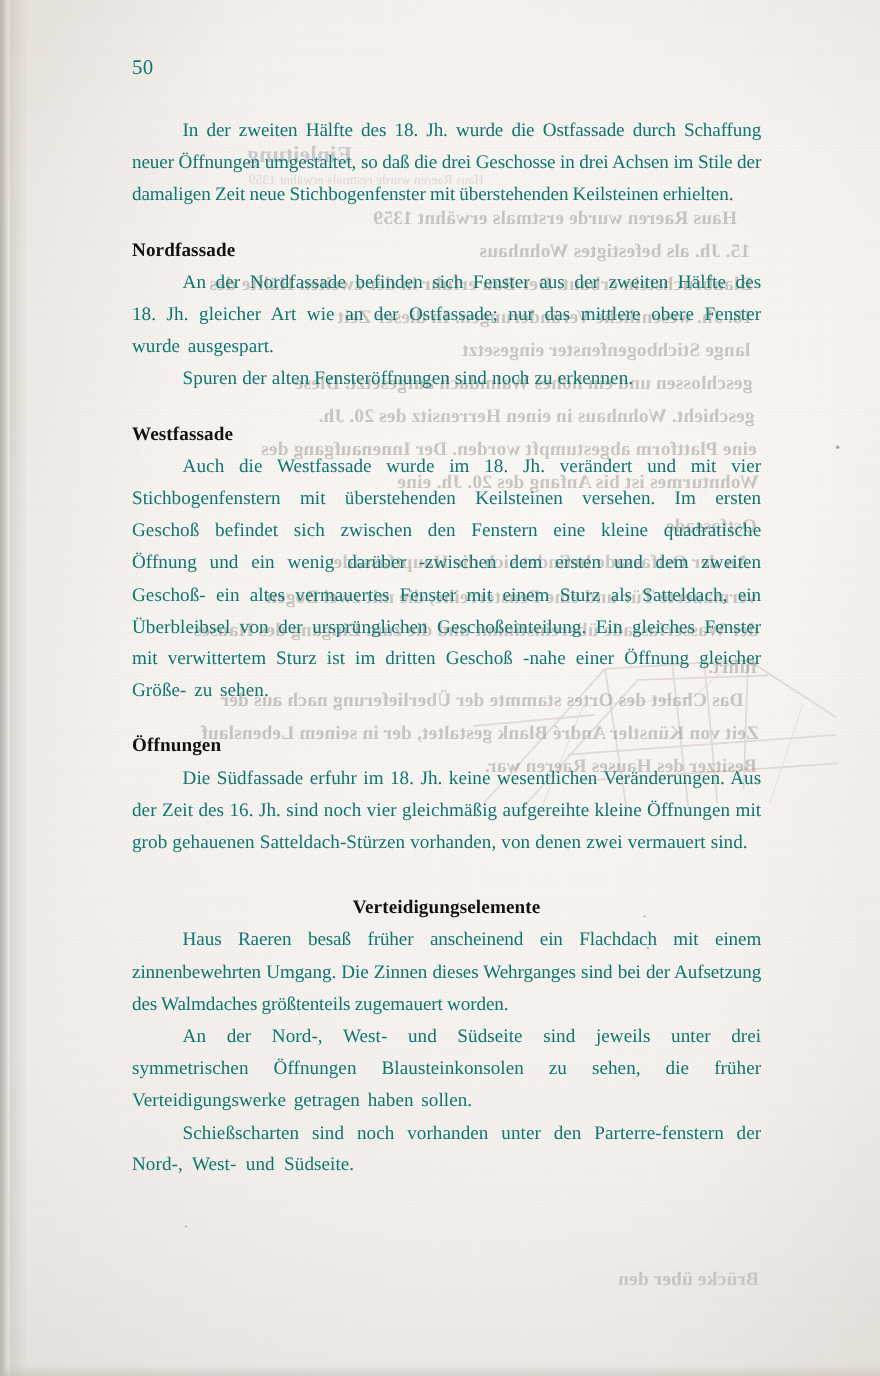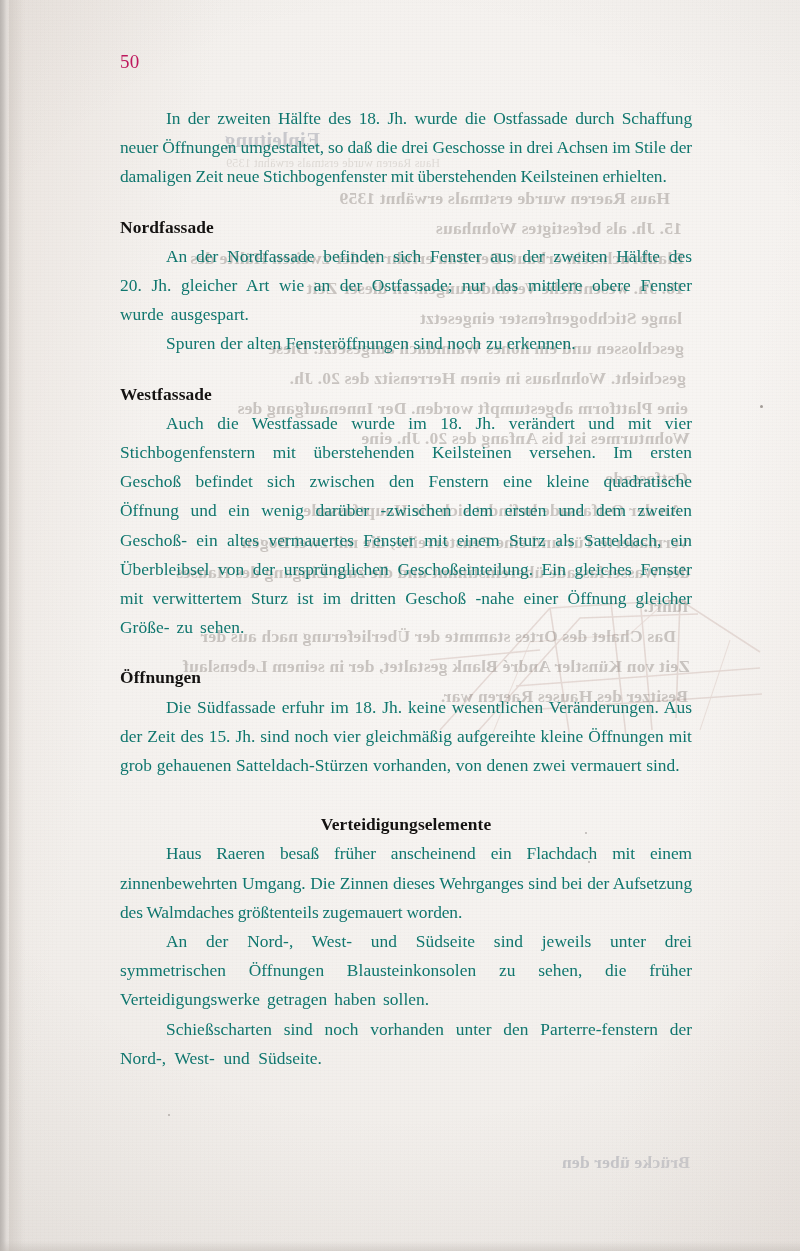--- a/index.html
+++ b/index.html
@@ -108,21 +108,21 @@
     left: 120px;
     top: 50px;
     width: 572px;
   }
 
   .folio {
     font-size: 19px;
     line-height: 24px;
     letter-spacing: .3px;
     margin: 0 0 30px 0;
-    color: #be185d;
+    color: #0f766e;
   }
 
   .body-text {
     font-size: 17.4px;
     line-height: 29.2px;
     text-align: justify;
     text-justify: inter-word;
     margin: 0;
     color: #0f766e;
     letter-spacing: .05px;
@@ -211,31 +211,31 @@
   <div class="scan-speck" style="left:168px; top:1114px; width:2px; height:2px; opacity:.4;"></div>
 
   <div id="content" class="blur-soft">
 
     <div class="folio">50</div>
 
     <p class="body-text indent tight">In der zweiten Hälfte des 18. Jh. wurde die Ostfassade durch Schaffung neuer Öffnungen umgestaltet, so daß die drei Geschosse in drei Achsen im Stile der damaligen Zeit neue Stichbogenfenster mit überstehenden Keilsteinen erhielten.</p>
 
     <h2 class="section-head gap-before-head">Nordfassade</h2>
 
-    <p class="body-text indent loose">An der Nordfassade befinden sich Fenster aus der zweiten Hälfte des 20. Jh. gleicher Art wie an der Ostfassade; nur das mittlere obere Fenster wurde ausgespart.</p>
+    <p class="body-text indent loose">An der Nordfassade befinden sich Fenster aus der zweiten Hälfte des 18. Jh. gleicher Art wie an der Ostfassade; nur das mittlere obere Fenster wurde ausgespart.</p>
 
     <p class="body-text indent">Spuren der alten Fensteröffnungen sind noch zu erkennen.</p>
 
     <h2 class="section-head gap-before-head">Westfassade</h2>
 
     <p class="body-text indent loose">Auch die Westfassade wurde im 18. Jh. verändert und mit vier Stichbogenfenstern mit überstehenden Keilsteinen versehen. Im ersten Geschoß befindet sich zwischen den Fenstern eine kleine quadratische Öffnung und ein wenig darüber -zwischen dem ersten und dem zweiten Geschoß- ein altes vermauertes Fenster mit einem Sturz als Satteldach, ein Überbleibsel von der ursprünglichen Geschoßeinteilung. Ein gleiches Fenster mit verwittertem Sturz ist im dritten Geschoß -nahe einer Öffnung gleicher Größe- zu sehen.</p>
 
     <h2 class="section-head gap-before-head">Öffnungen</h2>
 
-    <p class="body-text indent">Die Südfassade erfuhr im 18. Jh. keine wesentlichen Veränderungen. Aus der Zeit des 15. Jh. sind noch vier gleichmäßig aufgereihte kleine Öffnungen mit grob gehauenen Satteldach-Stürzen vorhanden, von denen zwei vermauert sind.</p>
+    <p class="body-text indent">Die Südfassade erfuhr im 18. Jh. keine wesentlichen Veränderungen. Aus der Zeit des 16. Jh. sind noch vier gleichmäßig aufgereihte kleine Öffnungen mit grob gehauenen Satteldach-Stürzen vorhanden, von denen zwei vermauert sind.</p>
 
     <h2 class="section-head gap-before-head-lg">Verteidigungselemente</h2>
 
     <p class="body-text indent tight">Haus Raeren besaß früher anscheinend ein Flachdach mit einem zinnenbewehrten Umgang. Die Zinnen dieses Wehrganges sind bei der Aufsetzung des Walmdaches größtenteils zugemauert worden.</p>
 
 
     <p class="body-text indent loose">An der Nord-, West- und Südseite sind jeweils unter drei symmetrischen Öffnungen Blausteinkonsolen zu sehen, die früher Verteidigungswerke getragen haben sollen.</p>
 
     <p class="body-text indent looser">Schießscharten sind noch vorhanden unter den Parterre-fenstern der Nord-, West- und Südseite.</p>
 

